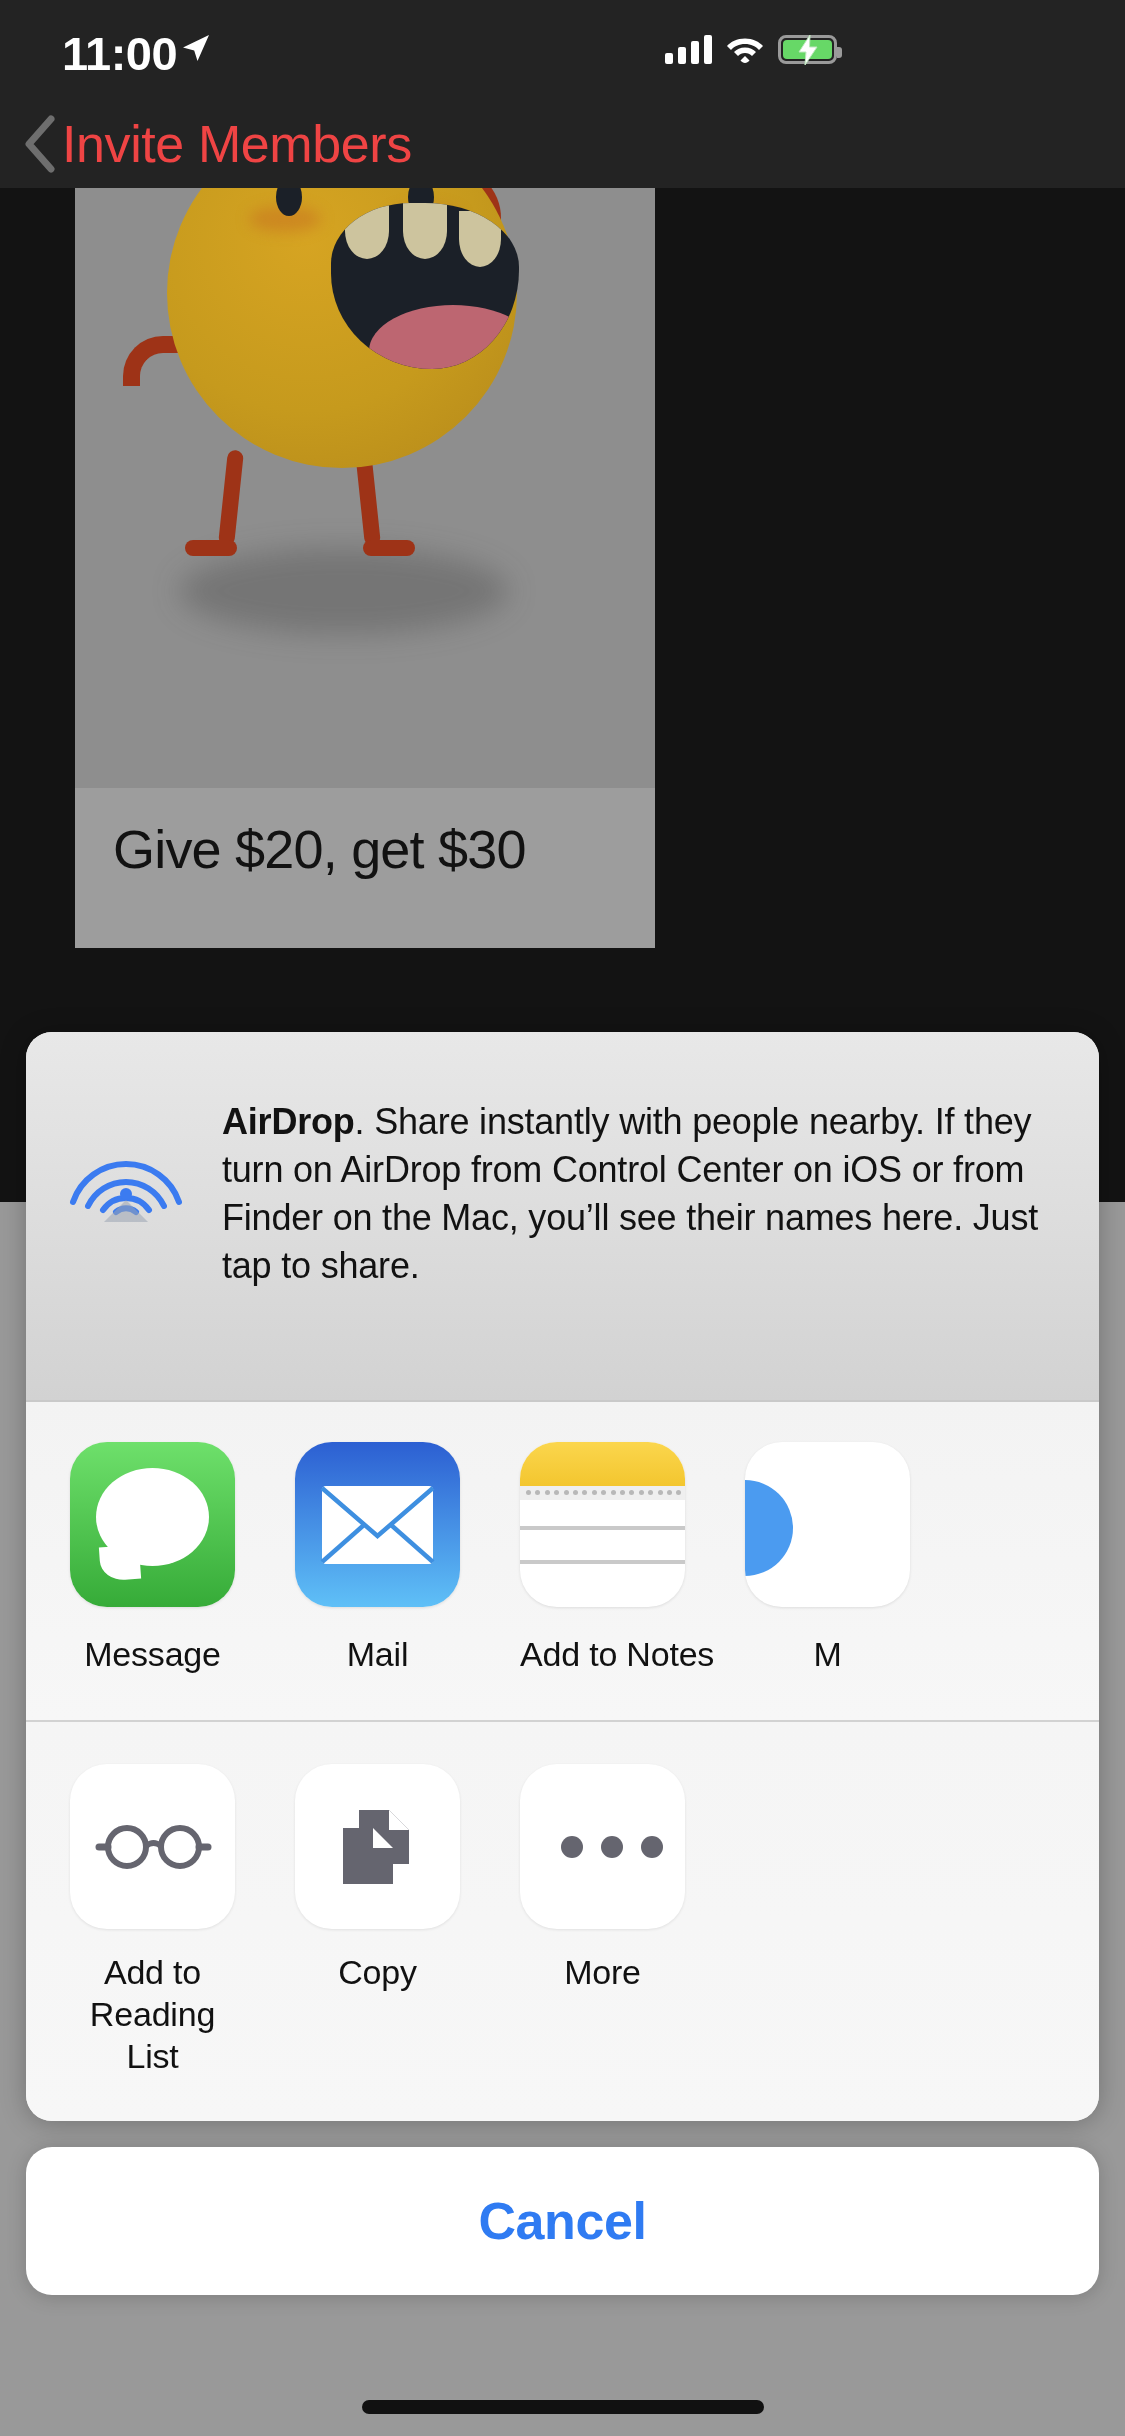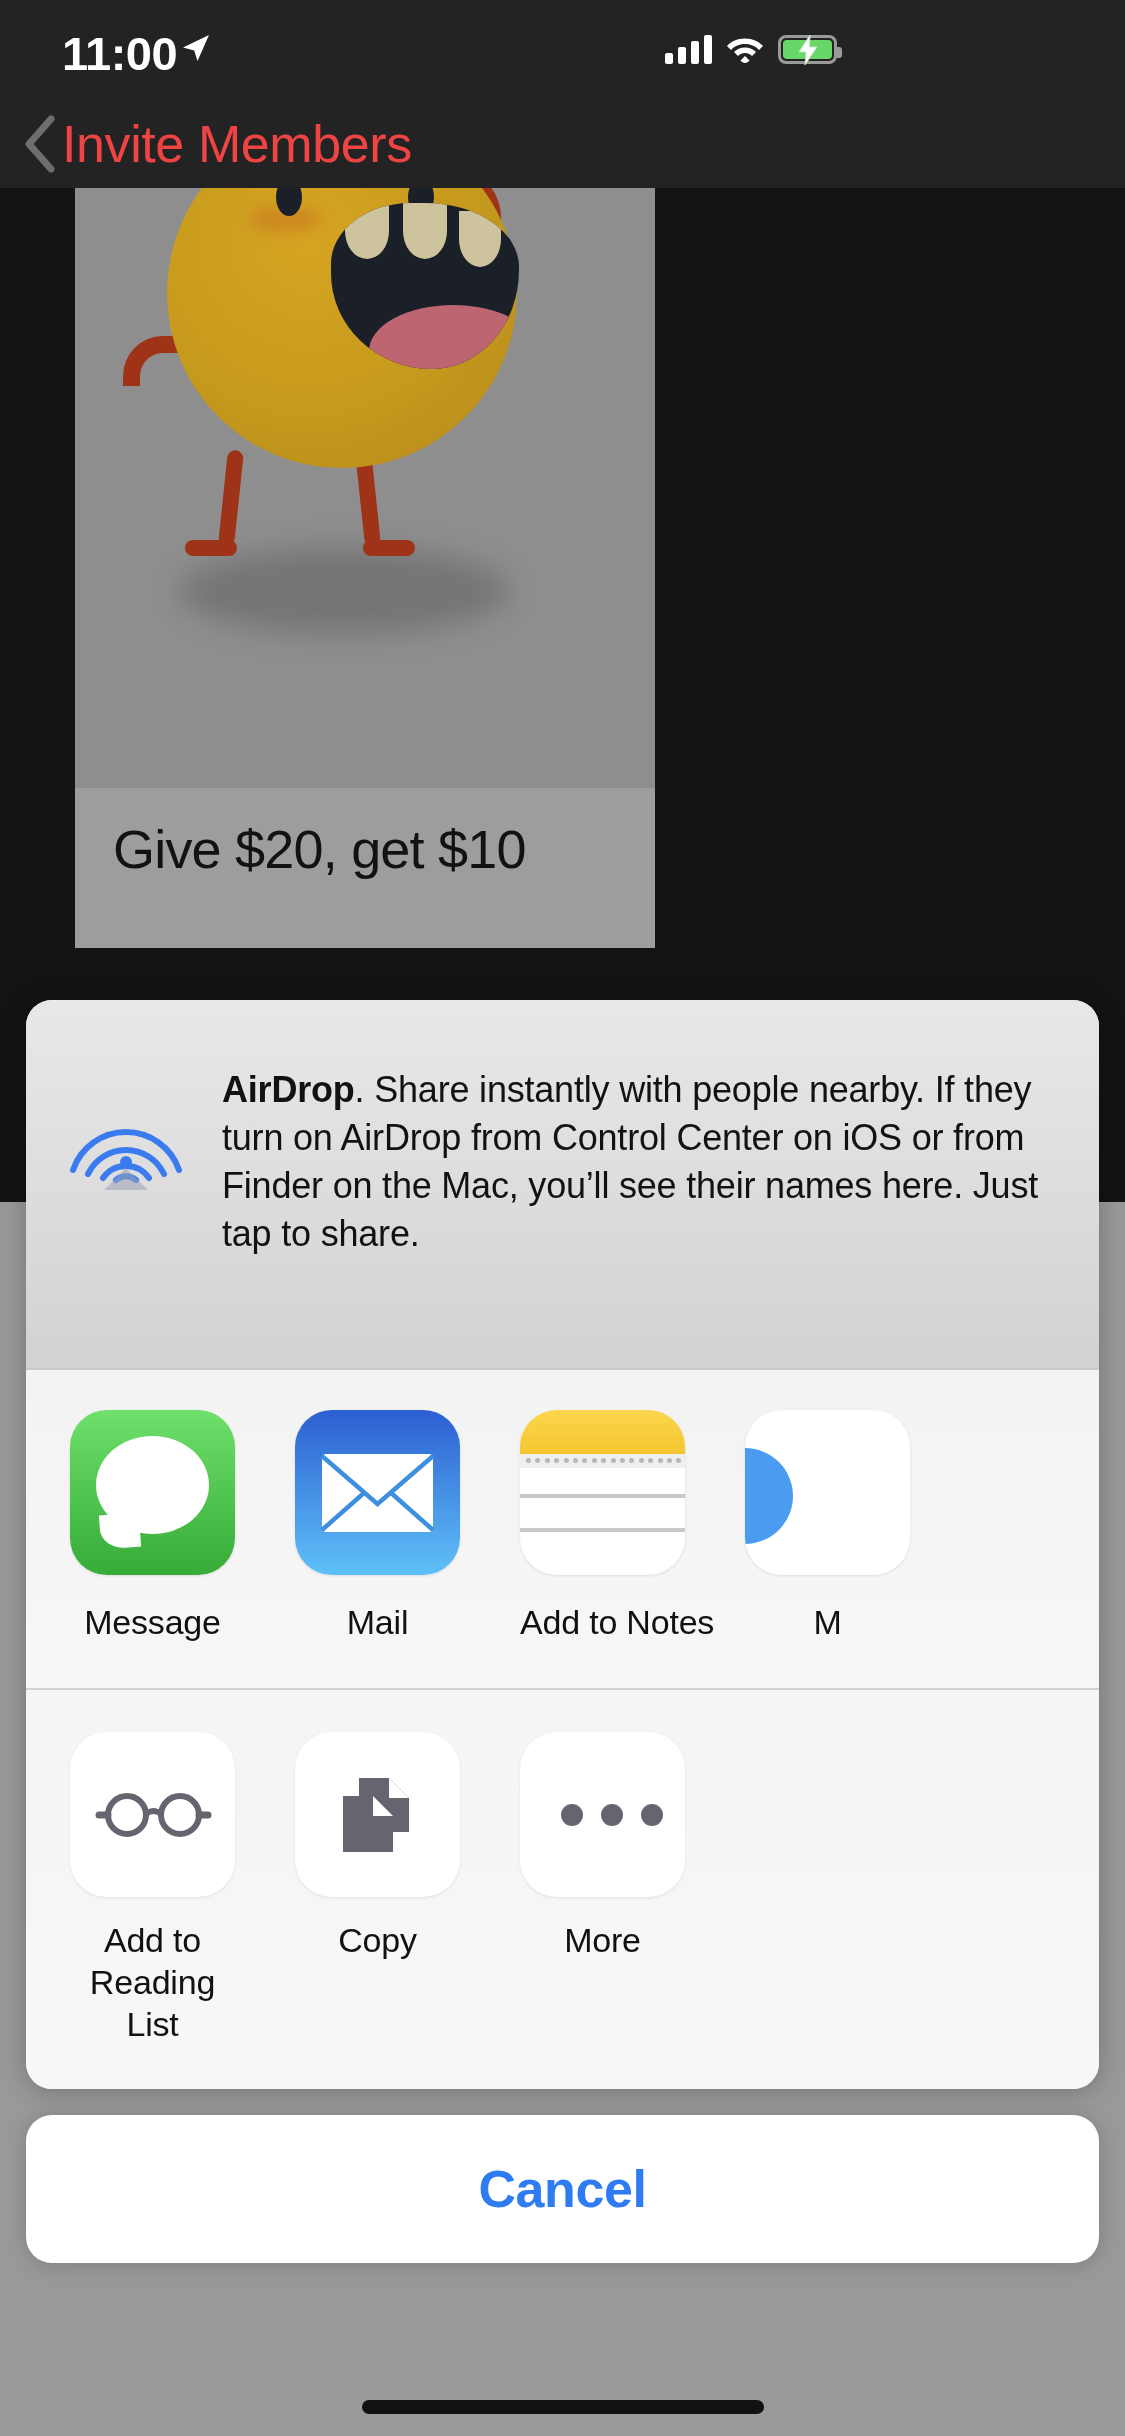--- a/index.html
+++ b/index.html
@@ -158,21 +158,21 @@
     font-size:54px; font-weight:400; color:#121212;
     letter-spacing:-0.8px; white-space:nowrap;
   }
   .sheet-backdrop {
     position:absolute; left:0; top:1014px; width:1125px; height:1422px;
     background:#999999;
   }
 
   
   .sheet {
-    position:absolute; left:26px; top:1000px; width:1073px;
+    position:absolute; left:26px; top:1032px; width:1073px;
     z-index:40;
   }
   .sheet-card {
     background:#ececec;
     border-radius:26px;
     overflow:hidden;
     box-shadow:0 2px 26px rgba(0,0,0,.25);
   }
   .airdrop-pane {
     position:relative;
@@ -334,21 +334,21 @@
           <div class="eye r"></div>
           <div class="mouth">
             <div class="tooth t1"></div>
             <div class="tooth t2"></div>
             <div class="tooth t3"></div>
             <div class="tongue"></div>
           </div>
         </div>
       </div>
       <div class="card-body">
-        <div class="card-head">Give $20, get $10</div>
+        <div class="card-head">Give $20, get $30</div>
       </div>
     </div>
     <div class="sheet-backdrop"></div>
   </div>
 
   <div class="statusbar">
     <div class="sb-time">11:00</div>
     <svg class="sb-loc" viewBox="0 0 32 32">
       <path d="M29 3 L3 15.5 L14.2 18.6 L17.5 29 Z" fill="#ffffff"></path>
     </svg>

